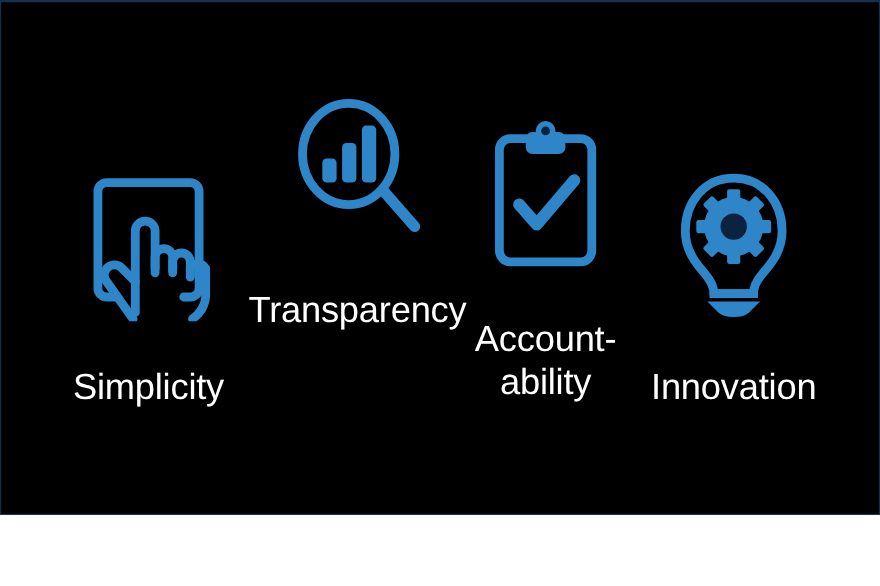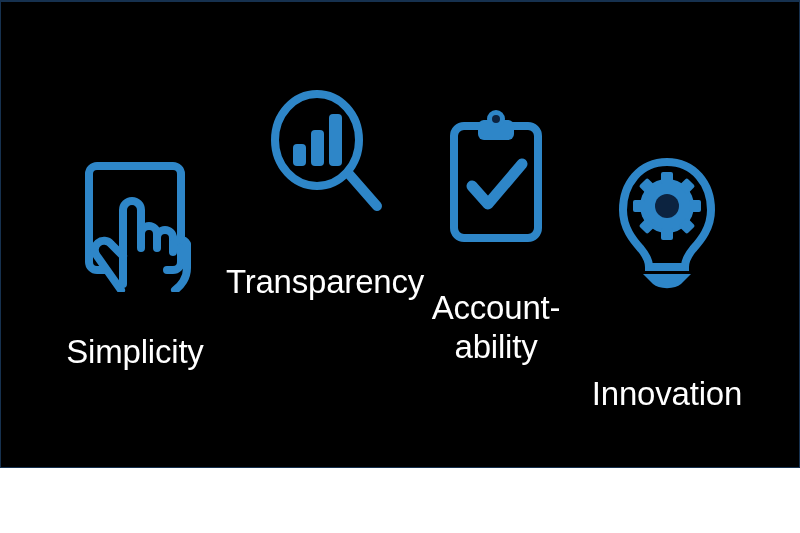--- a/index.html
+++ b/index.html
@@ -37,21 +37,21 @@
   }
   .value-card {
     display: flex;
     flex-direction: column;
     align-items: center;
     box-sizing: border-box;
   }
   .card-0 { width: 190px; padding-top: 150px; }
   .card-1 { width: 190px; padding-top: 80px; }
   .card-2 { width: 152px; padding-top: 106px; }
-  .card-3 { width: 190px; padding-top: 150px; gap: 42px; }
+  .card-3 { width: 190px; padding-top: 150px; }
 
   .icon-slot {
     height: 140px;
     display: flex;
     align-items: center;
     justify-content: center;
   }
   .icon-slot svg {
     display: block;
   }

